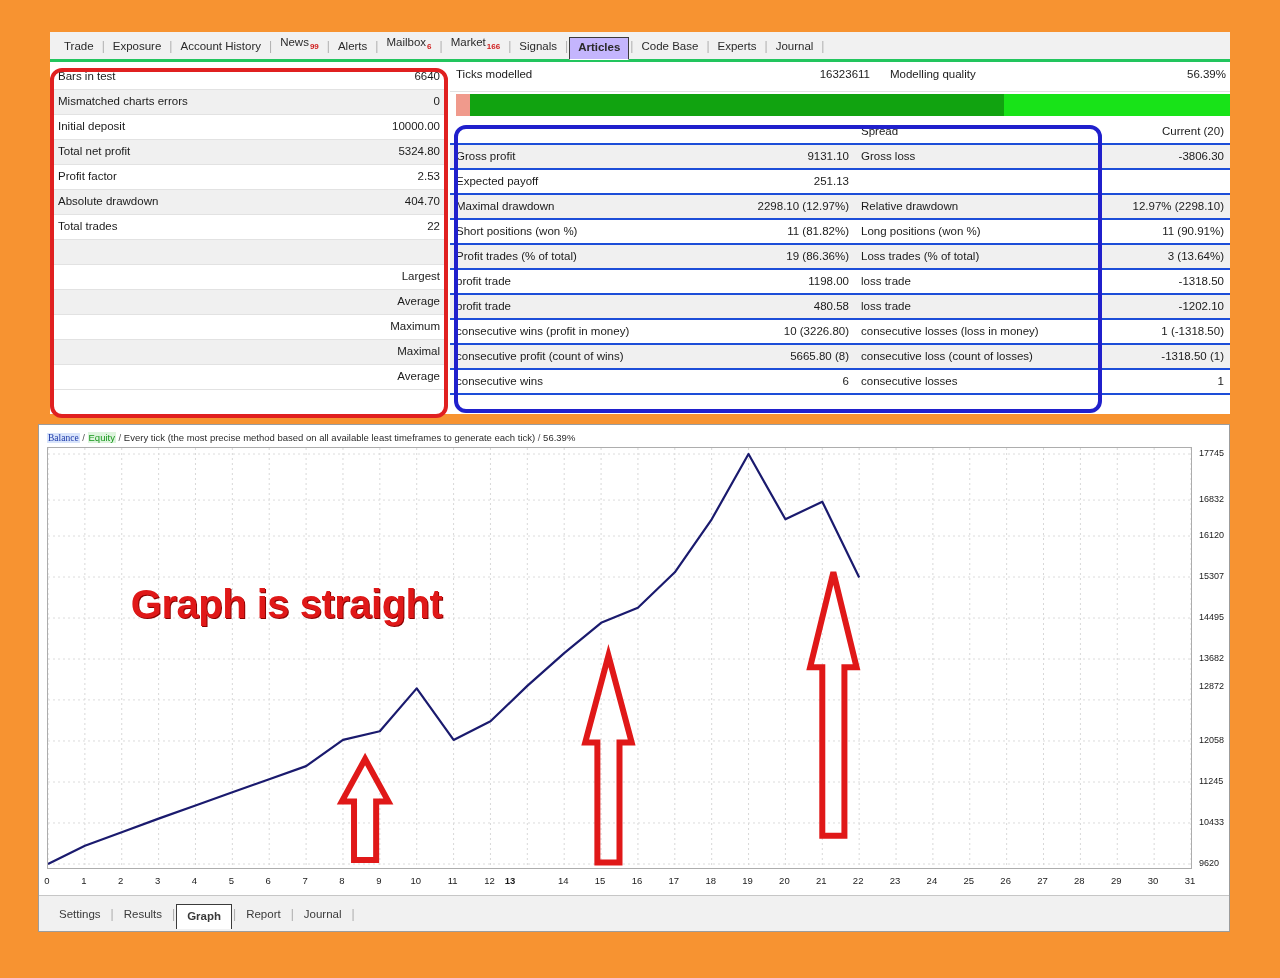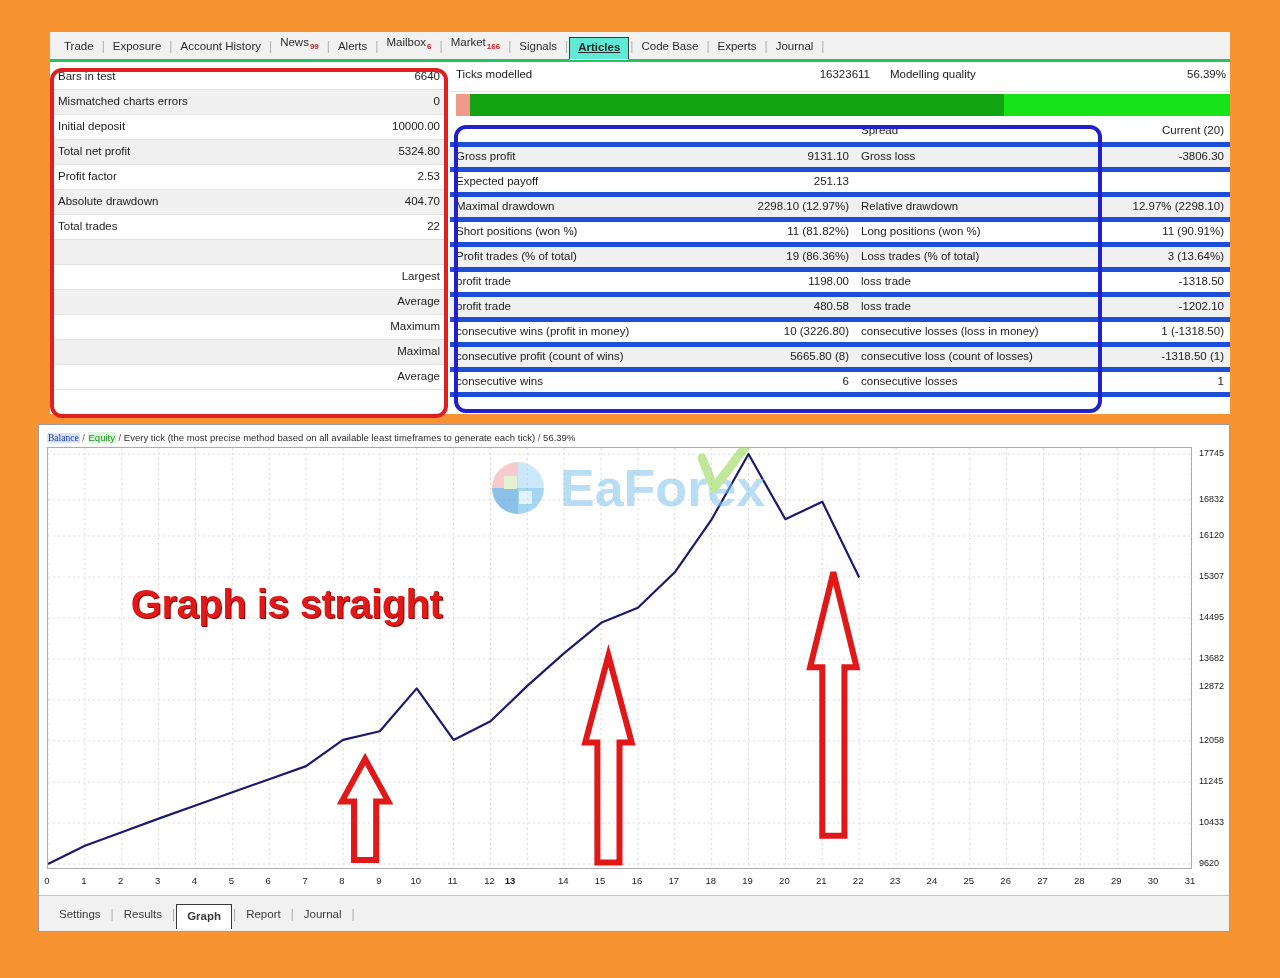--- a/index.html
+++ b/index.html
@@ -31,27 +31,26 @@
     font-size:11.5px; color:#2a2a2a;
     padding:3px 7px 4px 7px; margin:0 1px 2px 1px;
     white-space:nowrap; line-height:13px;
     position:relative;
   }
   .tab .badge {
     font-size:8px; color:#d02020; font-weight:bold;
     vertical-align:sub; margin-left:1px;
   }
   .tab.active {
-    background:#5eead4;
+    background:#c4b5fd;
     border:1px solid #3b3b3b;
     border-bottom:1px solid #ffffff;
     font-weight:bold;
     margin-bottom:-1px;
     padding:3px 8px 5px 8px;
-    text-decoration:underline;
   }
   .tsep { color:#b0b0b0; font-size:12px; padding:0 0 4px 0; margin-bottom:2px; }
 
   
   #report { position:absolute; left:0; top:30px; width:100%; height:352px; background:#fff; }
 
   
   .rowtbl { width:100%; border-collapse:collapse; table-layout:fixed; }
   .rowtbl td {
     font-size:11.5px; color:#1b1b1b;
@@ -104,21 +103,21 @@
   #bluebox {
     position:absolute; left:454px; top:125px; width:648px; height:288px;
     border:4px solid #2020cc; border-radius:12px;
     pointer-events:none; z-index:41;
   }
 
   .stbl { width:100%; border-collapse:collapse; table-layout:fixed; }
   .stbl td {
     font-size:11.5px; color:#1b1b1b;
     padding:2px 6px 3px 6px; height:25px;
-    border-bottom:5px solid #1d4ed8;
+    border-bottom:2px solid #1d4ed8;
     overflow:hidden; white-space:nowrap;
   }
   .c1 { width:230px; }
   .c2 { width:175px; text-align:right; }
   .c3 { width:200px; }
   .c4 { text-align:right; }
 
   
   #lower {
     position:absolute; left:38px; top:424px; width:1192px; height:508px;
@@ -453,34 +452,20 @@
               <path d="M 785.3516129032258 124.3323076923077
              L 808.5803225806452 219.3323076923077
              L 796.4129032258064 219.3323076923077
              L 796.4129032258064 387.7415384615384
              L 774.2903225806452 387.7415384615384
              L 774.2903225806452 219.3323076923077
              L 762.1229032258065 219.3323076923077 Z" fill="none" stroke="#e01818" stroke-width="6" stroke-linejoin="miter"></path>
             </g>
         </svg>
 
-        <div id="watermark">
-          <svg width="360" height="80" viewBox="0 0 360 80">
-            <g>
-              <path d="M14 40 a26 26 0 0 1 26 -26 l0 26 z" fill="#f2a0a8"></path>
-              <path d="M40 14 a26 26 0 0 1 26 26 l-26 0 z" fill="#9fd7f5"></path>
-              <path d="M66 40 a26 26 0 0 1 -26 26 l0 -26 z" fill="#5ab4ea"></path>
-              <path d="M40 66 a26 26 0 0 1 -26 -26 l26 0 z" fill="#2d8fd8"></path>
-              <rect x="26" y="28" width="13" height="13" fill="#cfe9a8"></rect>
-              <rect x="41" y="43" width="13" height="13" fill="#ffffff" opacity=".7"></rect>
-            </g>
-            <text x="82" y="58" font-family="Liberation Sans, sans-serif" font-size="52" font-weight="bold" fill="#7fc3ee">EaForex</text>
-            <path d="M224 10 L236 40 L268 -2" stroke="#8fd44a" stroke-width="9" fill="none" stroke-linecap="round" stroke-linejoin="round"></path>
-          </svg>
-        </div>
 
         <div id="annotation-text" style="left: 82.7903px; top: 134.178px; color: rgb(224, 24, 24);">Graph is straight</div>
       </div>
 
       <div id="yaxis">
           <div class="ytick" style="top: 6px;">17745</div>
           <div class="ytick" style="top: 52.0714px;">16832</div>
           <div class="ytick" style="top: 88px;">16120</div>
           <div class="ytick" style="top: 129.025px;">15307</div>
           <div class="ytick" style="top: 170px;">14495</div>

